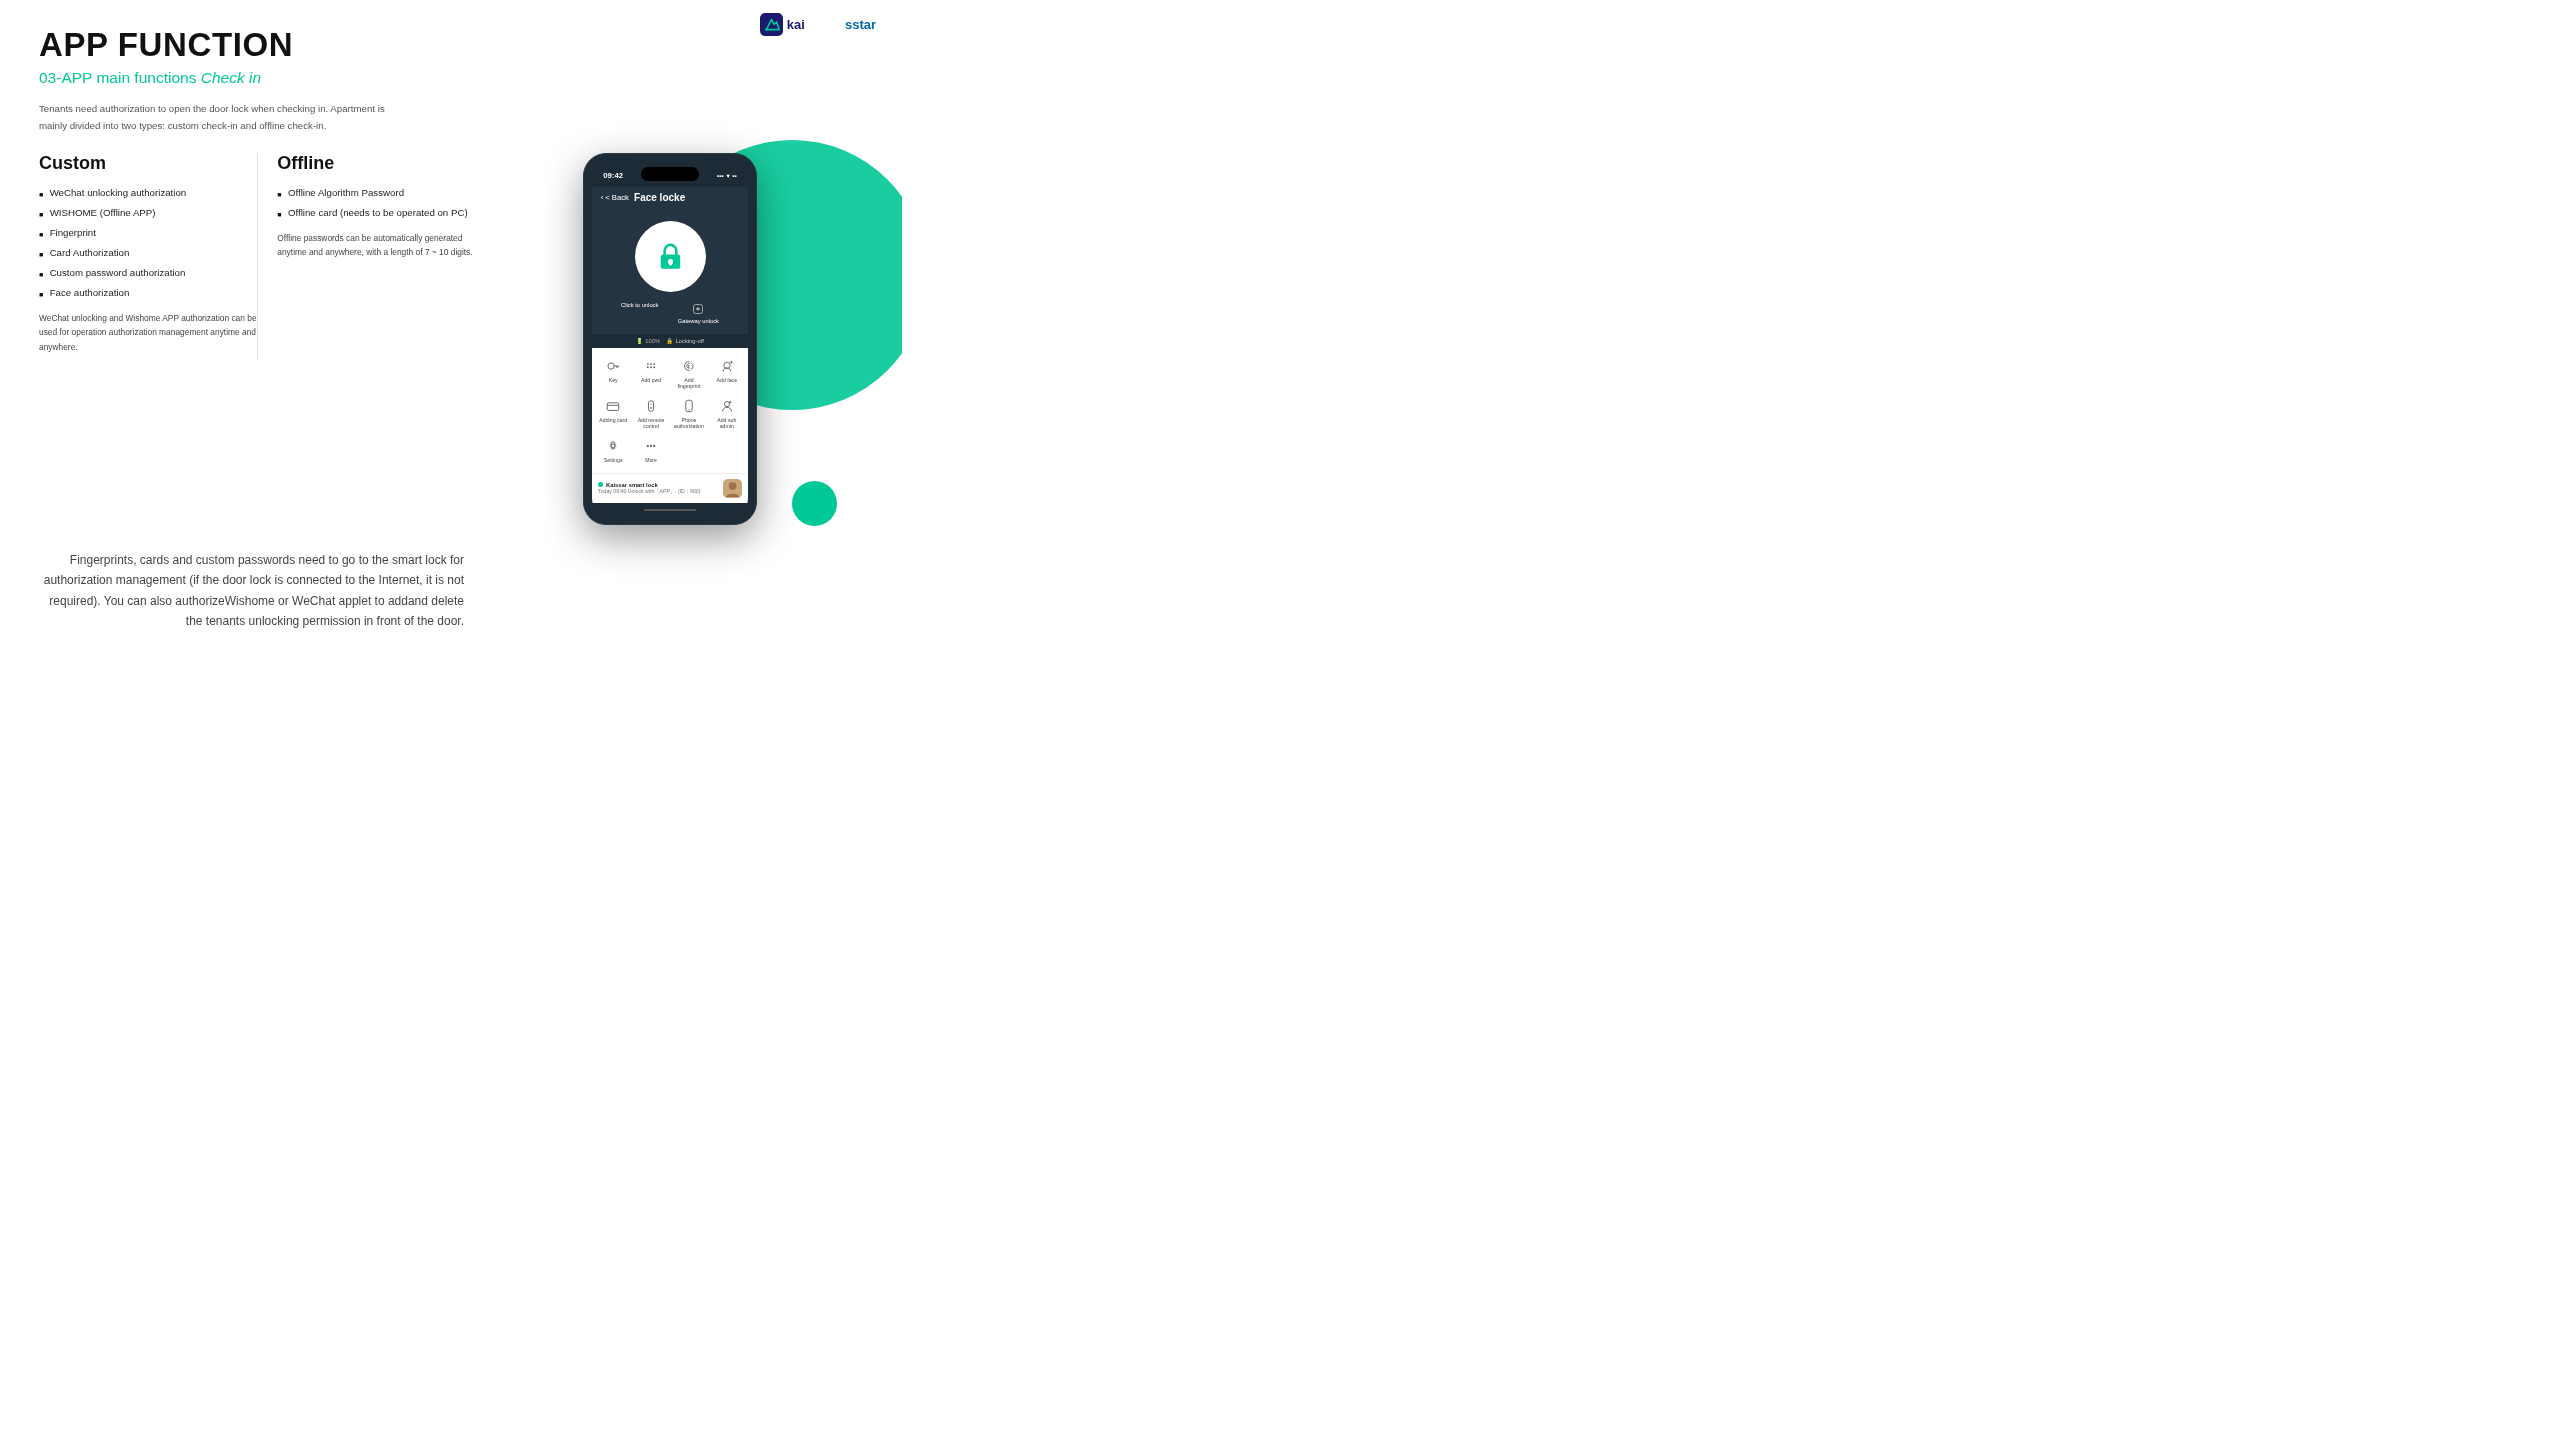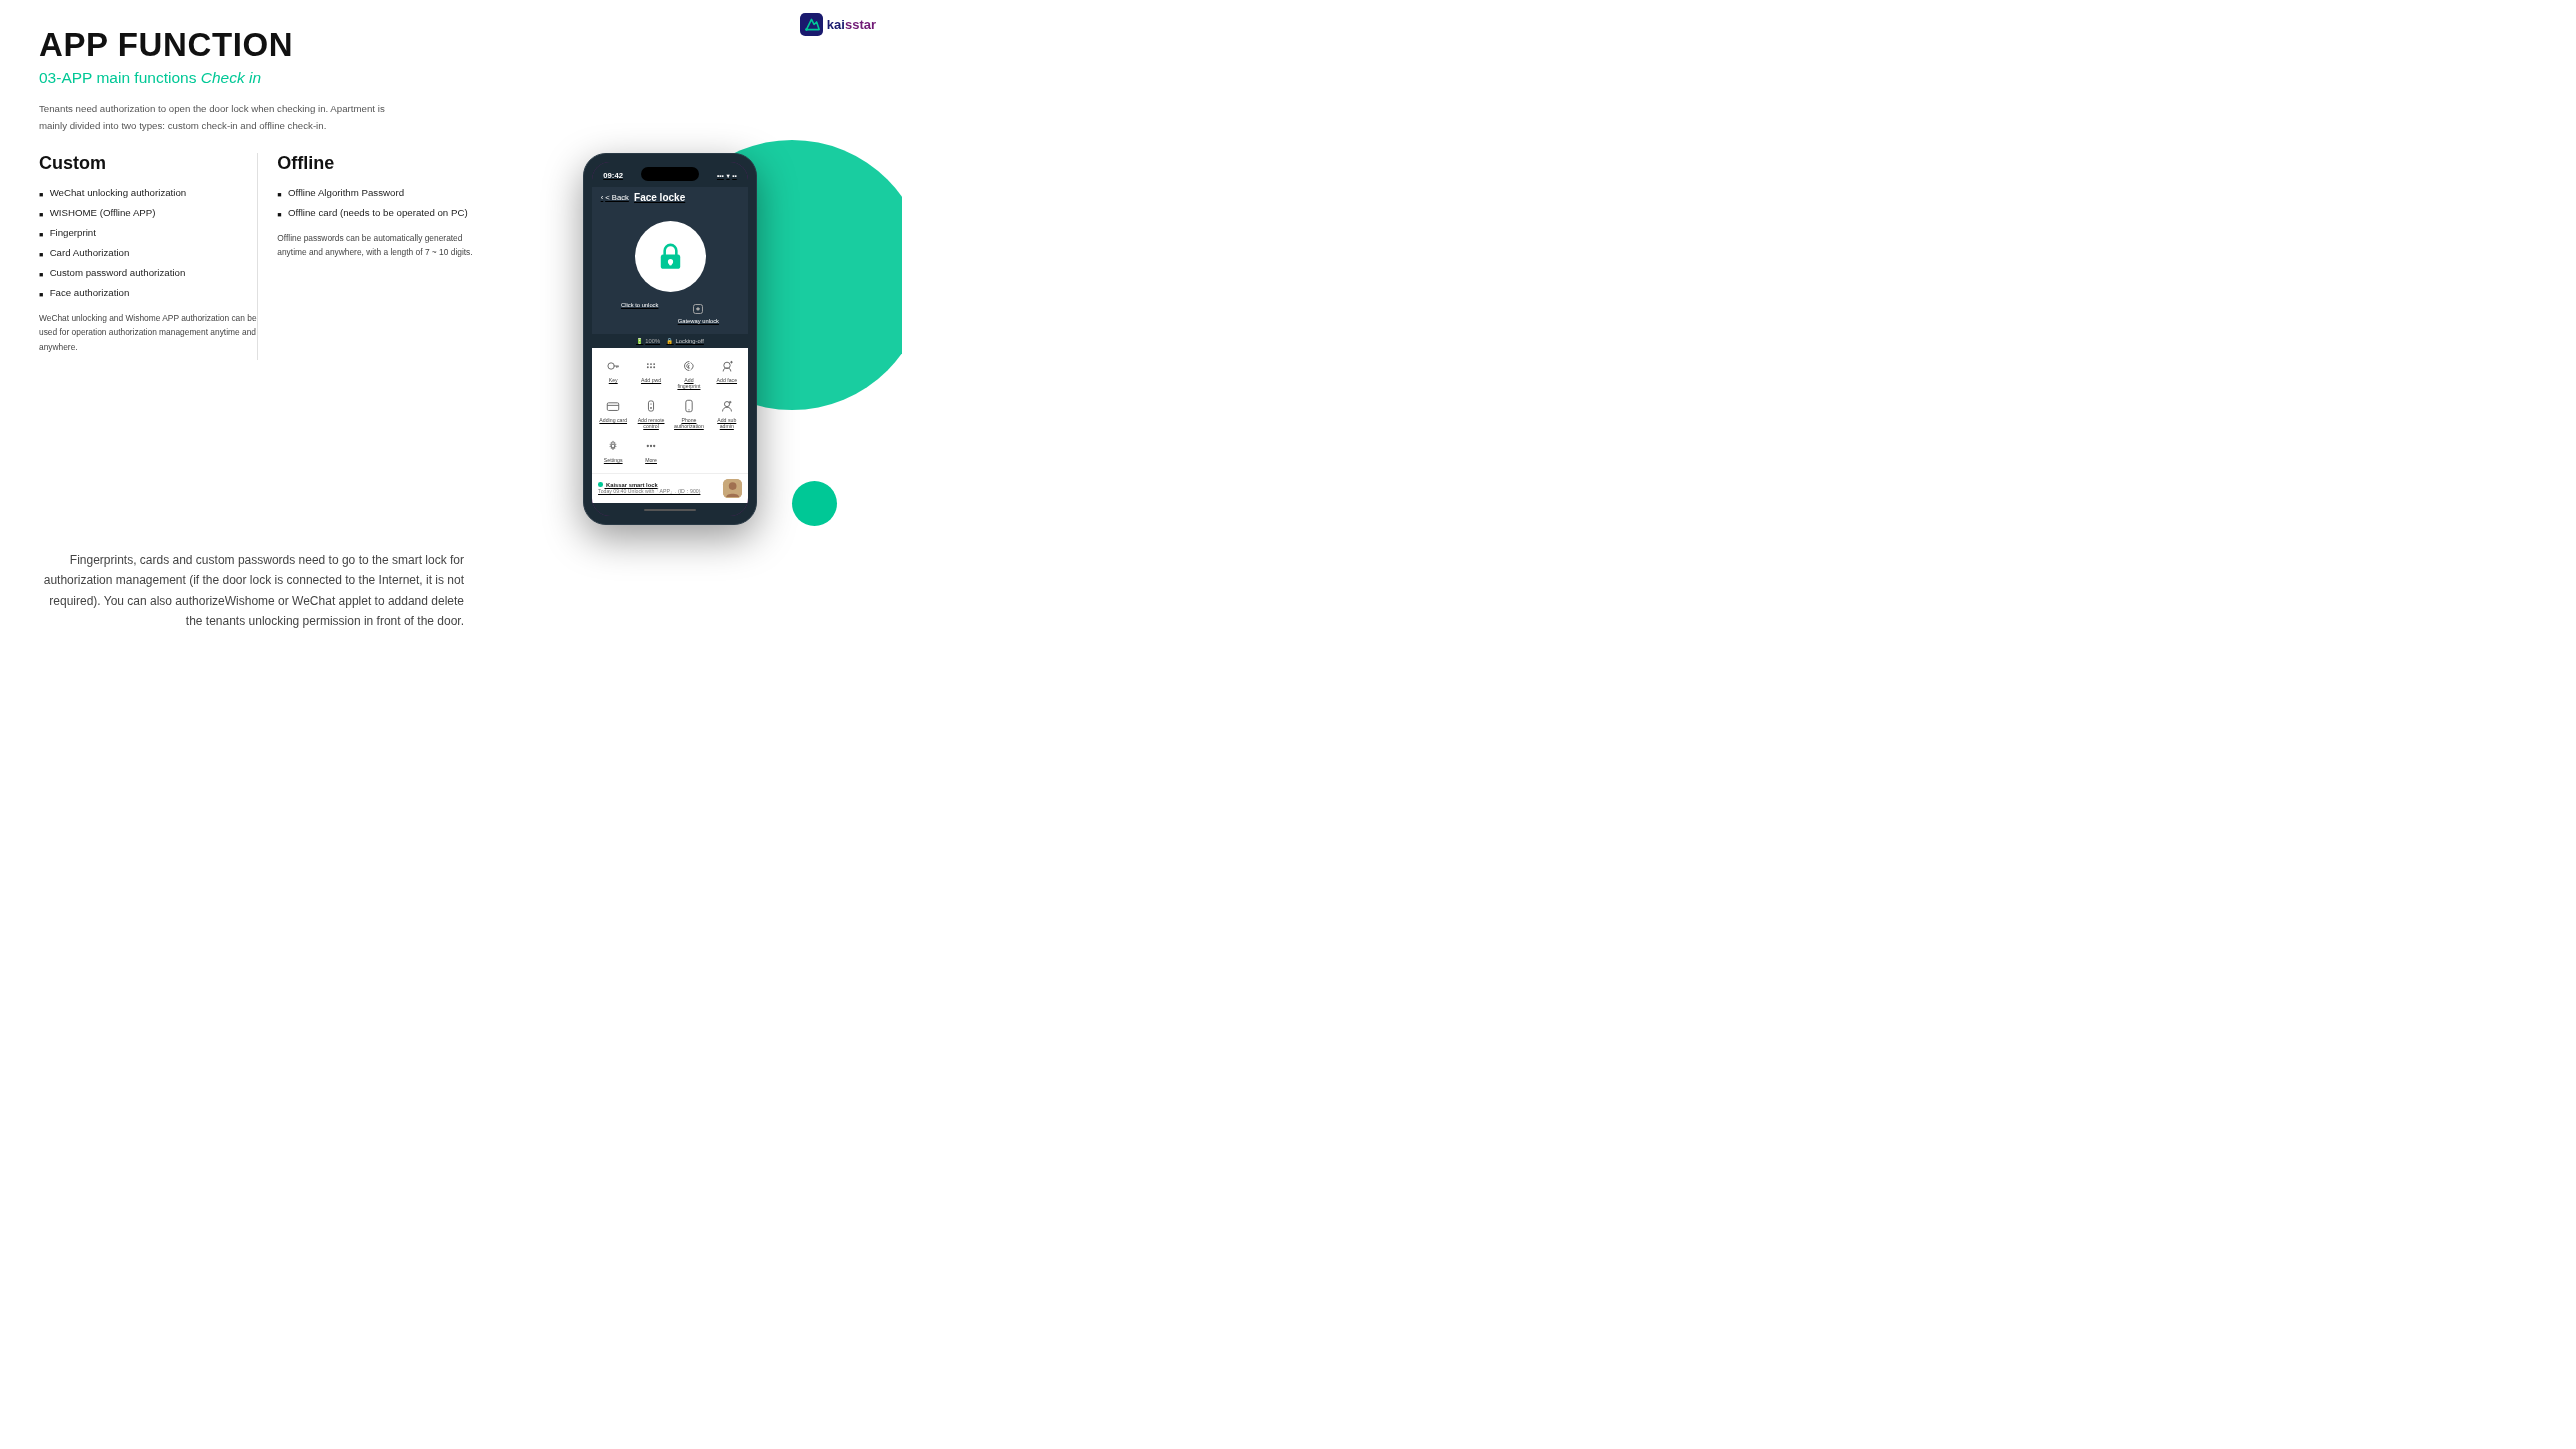--- a/index.html
+++ b/index.html
@@ -162,21 +162,20 @@
       border-radius: 23px;
       padding: 7.7px;
       box-shadow: 0 13px 39px rgba(0,0,0,0.4);
       border: 1.9px solid #2a3a46;
     }
 
     .phone-inner {
       background: #701a75;
       border-radius: 18px;
       overflow: hidden;
-      text-decoration: underline;
     }
 
     
     .status-bar {
       background: #1c2b36;
       display: flex;
       justify-content: space-between;
       align-items: center;
       padding: 5.2px 11.6px 2.6px 11.6px;
       font-size: 7px;
@@ -387,21 +386,21 @@
   </style>
 </head>
 <body>
 
 <div class="logo-area">
   <svg class="logo-icon" viewBox="0 0 36 36">
     <rect width="36" height="36" rx="8" fill="#1a1a6e"></rect>
     <polygon points="10,26 18,10 22,18 26,14 30,26" fill="none" stroke="#00c896" stroke-width="2.5" stroke-linejoin="round"></polygon>
     <circle cx="10" cy="26" r="2" fill="#00c896"></circle>
   </svg>
-  <span style="font-size:13px;font-weight:800;color:#1a1a6e;">kai<span style="color:#701a75;">sstar</span></span>
+  <span style="font-size:13px;font-weight:800;color:#1a1a6e;">kai<span style="color:#0369a1;margin-left:40px;">sstar</span></span>
 </div>
 
 <h1 class="page-title">APP FUNCTION</h1>
 <p class="page-subtitle">
   <span>03-APP main functions </span><span style="color:#00c896;font-style:italic;">Check in</span>
 </p>
 <p class="description">Tenants need authorization to open the door lock when checking in. Apartment is mainly divided into two types: custom check-in and offline check-in.</p>
 
 <div class="main-layout">
 

